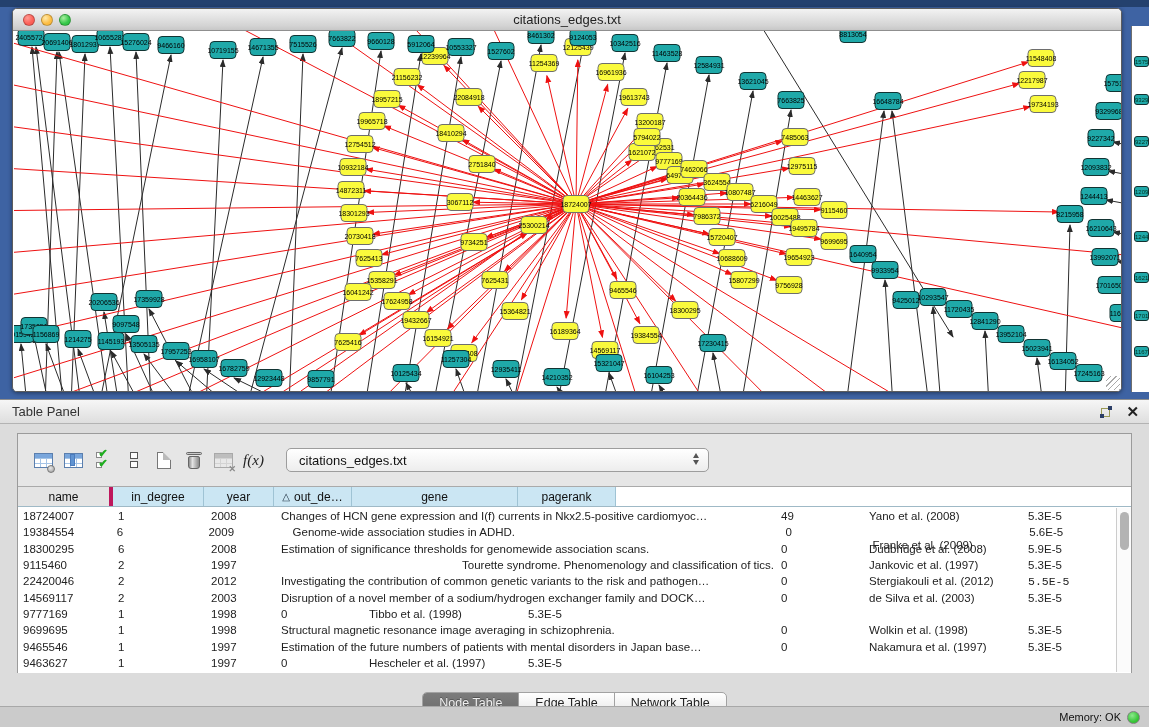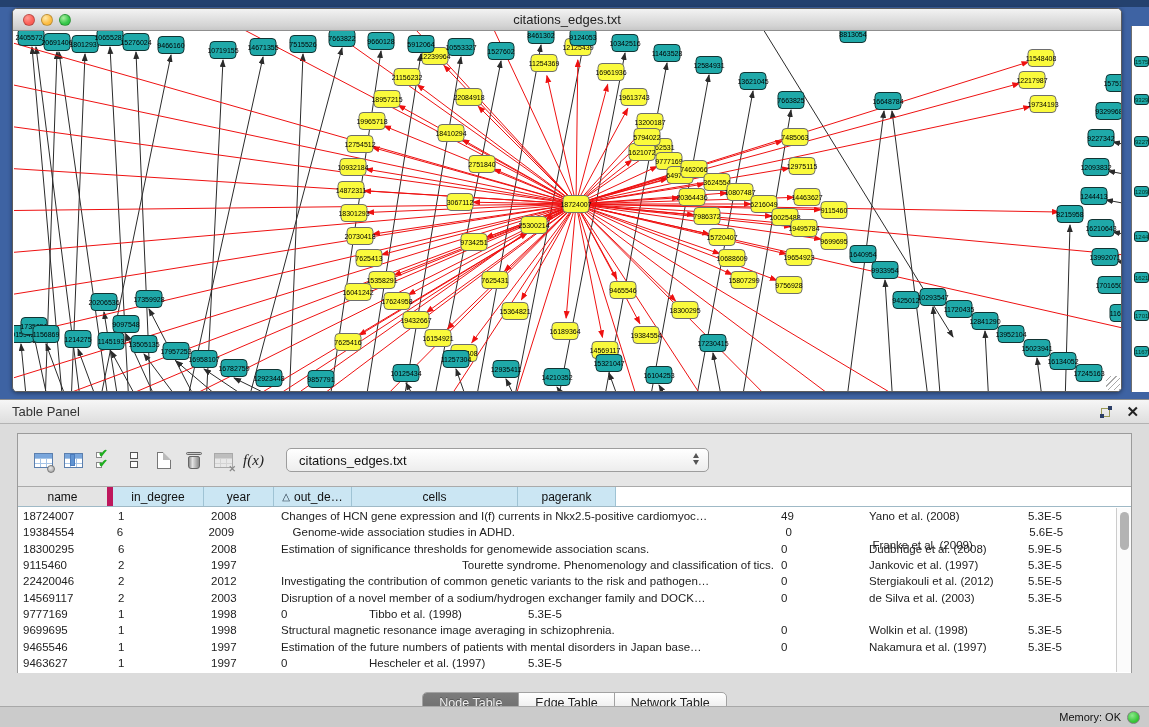--- a/index.html
+++ b/index.html
@@ -81,21 +81,21 @@
     background:linear-gradient(#ffffff,#ededed); display:flex; align-items:center; padding:0 8px 0 12px;
     font-size:13px; color:#111; cursor:pointer; position:relative; }
   .combo .arrows { position:absolute; right:9px; top:4px; display:flex; flex-direction:column; gap:2px; align-items:center; }
   .combo .tri-up { width:0; height:0; border-left:3.5px solid transparent; border-right:3.5px solid transparent; border-bottom:5px solid #555; }
   .combo .tri-dn { width:0; height:0; border-left:3.5px solid transparent; border-right:3.5px solid transparent; border-top:5px solid #555; }
 
   .grid { position:absolute; left:0; top:52px; width:1113px; height:187px; background:#fff; }
   .grid-head { display:flex; height:21px; border-top:1px solid #aaa; border-bottom:1px solid #9fb9c6; }
   .hcell { background:#cbe6f3; border-right:1px solid #9fc3d4; font-size:12px; color:#111;
     display:flex; align-items:center; justify-content:center; cursor:pointer; overflow:hidden; white-space:nowrap; }
-  .hcell.gray { background:#e4e4e4; border-right:6px solid #be185d; }
+  .hcell.gray { background:#e4e4e4; border-right:4px solid #be185d; }
   .hcell .sort { margin-right:4px; font-size:10px; color:#234; }
   .grid-rows { position:absolute; left:0; top:22px; width:1098px; height:164px; overflow:hidden; }
   .trow { display:flex; height:16.3px; align-items:center; cursor:default; }
   .tcell { font-size:11.5px; color:#222; white-space:nowrap; overflow:hidden; }
   .vscroll { position:absolute; right:0; top:22px; width:15px; height:164px; background:#fbfbfb; border-left:1px solid #ccc; }
   .vthumb { position:absolute; left:3px; top:4px; width:9px; height:38px; border-radius:5px; background:#b3b3b3; cursor:pointer; }
 
   .tabs { position:absolute; left:0; top:258px; width:100%; display:flex; justify-content:center; }
   .seg { display:flex; border:1px solid #a2a2a2; border-radius:5px; overflow:hidden; height:21px;
     background:linear-gradient(#ffffff,#e9e9e9); box-shadow:0 1px 1px rgba(255,255,255,.7); }
@@ -628,21 +628,21 @@
             <span>in_degree</span>
           </div>
           <div class="hcell" style="width: 70px;">
             <span>year</span>
           </div>
           <div class="hcell" style="width: 78px;">
             <span class="sort">△</span>
             <span>out_de…</span>
           </div>
           <div class="hcell" style="width: 166px;">
-            <span>cells</span>
+            <span>gene</span>
           </div>
           <div class="hcell" style="width: 98px;">
             <span>pagerank</span>
           </div>
         </div>
       <div class="grid-rows" id="gridRows">
           <div class="trow">
             <div class="tcell" style="width: 95px; padding-left: 5px;">18724007</div>
             <div class="tcell" style="width: 91px; padding-left: 5px;">1</div>
             <div class="tcell" style="width: 70px; padding-left: 7px;">2008</div>
@@ -678,21 +678,21 @@
             <div class="tcell" style="width: 166px; padding-left: 17px;">Jankovic et al. (1997)</div>
             <div class="tcell" style="width: 98px; padding-left: 10px;">5.3E-5</div>
           </div>
           <div class="trow">
             <div class="tcell" style="width: 95px; padding-left: 5px;">22420046</div>
             <div class="tcell" style="width: 91px; padding-left: 5px;">2</div>
             <div class="tcell" style="width: 70px; padding-left: 7px;">2012</div>
             <div class="tcell" style="width: 500px; padding-left: 7px;">Investigating the contribution of common genetic variants to the risk and pathogen…</div>
             <div class="tcell" style="width: 78px; padding-left: 7px;">0</div>
             <div class="tcell" style="width: 166px; padding-left: 17px;">Stergiakouli et al. (2012)</div>
-            <div class="tcell" style="width: 98px; padding-left: 10px;">5.5E-5</div>
+            <div class="tcell" style="width: 98px; padding-left: 10px; font-family: Liberation Mono, monospace;">5.5E-5</div>
           </div>
           <div class="trow">
             <div class="tcell" style="width: 95px; padding-left: 5px;">14569117</div>
             <div class="tcell" style="width: 91px; padding-left: 5px;">2</div>
             <div class="tcell" style="width: 70px; padding-left: 7px;">2003</div>
             <div class="tcell" style="width: 500px; padding-left: 7px;">Disruption of a novel member of a sodium/hydrogen exchanger family and DOCK…</div>
             <div class="tcell" style="width: 78px; padding-left: 7px;">0</div>
             <div class="tcell" style="width: 166px; padding-left: 17px;">de Silva et al. (2003)</div>
             <div class="tcell" style="width: 98px; padding-left: 10px;">5.3E-5</div>
           </div>

